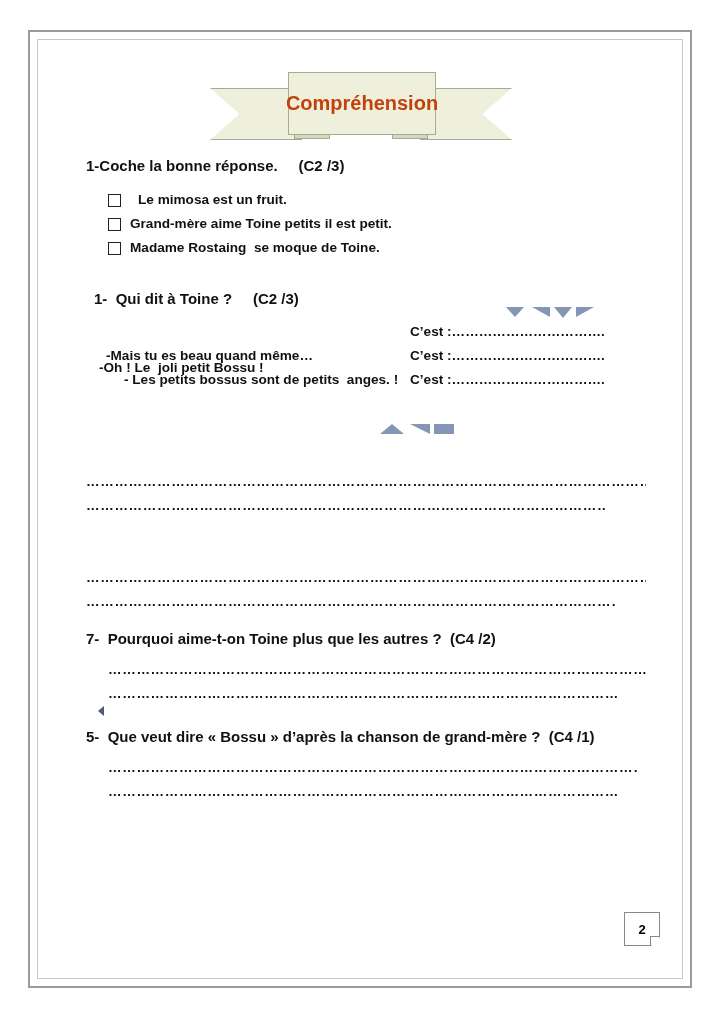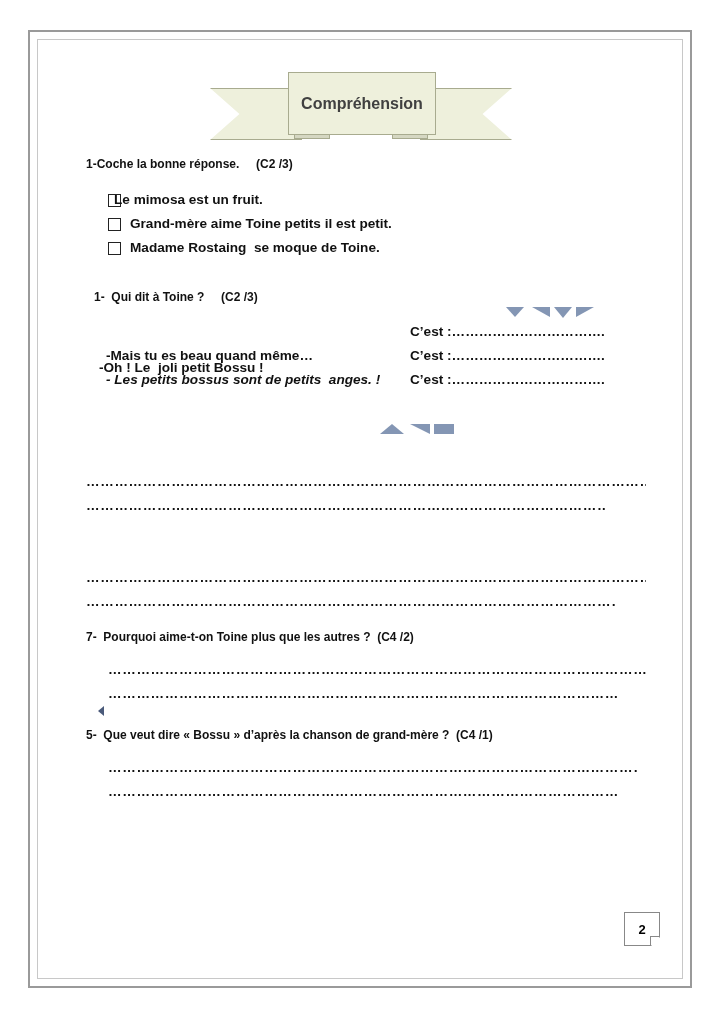--- a/index.html
+++ b/index.html
@@ -82,30 +82,30 @@
     top: 0;
     width: 146px;
     height: 61px;
     background: #eef0dc;
     border: 1px solid #a8ab8f;
     display: flex;
     align-items: center;
     justify-content: center;
   }
   .banner-center span {
-    font-size: 16px;
-    font-weight: bold;
-    color: #404040;
+    font-size: 20px;
+    font-weight: bold;
+    color: #c2410c;
     text-align: center;
   }
 
   
   .q {
     position: absolute;
-    font-size: 12px;
+    font-size: 15px;
     font-weight: bold;
     color: #111111;
     white-space: pre;
   }
   .plain {
     position: absolute;
     font-size: 13.6px;
     font-weight: bold;
     color: #111111;
     white-space: pre;
@@ -182,21 +182,21 @@
       <div class="banner-shadowtab l"></div>
       <div class="banner-shadowtab r"></div>
       <div class="banner-center">
         <span>Compréhension</span>
       </div>
     </div>
 
     <div class="q" style="left:56px; top:125px;">1-Coche la bonne réponse.     (C2 /3)</div>
 
     <div class="checkbox" style="left:78px; top:162px;"></div>
-    <div class="plain" style="left:84px; top:160px;">Le mimosa est un fruit.</div>
+    <div class="plain" style="left:108px; top:160px;">Le mimosa est un fruit.</div>
 
     <div class="checkbox" style="left:78px; top:186px;"></div>
     <div class="plain" style="left:100px; top:184px;">Grand-mère aime Toine petits il est petit.</div>
 
     <div class="checkbox" style="left:78px; top:210px;"></div>
     <div class="plain" style="left:100px; top:208px;">Madame Rostaing  se moque de Toine.</div>
 
     <div class="q" style="left:64px; top:258px;">1-  Qui dit à Toine ?     (C2 /3)</div>
 
     <div class="deco" style="left:472px; top:272px;">
@@ -207,21 +207,21 @@
         <polygon points="74,3 92,3 74,13" fill="#8496b4"></polygon>
       </svg>
     </div>
 
     <div class="plain" style="left:69px; top:292px;margin-top:36px;">-Oh ! Le  joli petit Bossu !</div>
     <div class="plain" style="left:380px; top:292px;">C’est :…………………………….</div>
 
     <div class="plain" style="left:76px; top:316px;">-Mais tu es beau quand même…</div>
     <div class="plain" style="left:380px; top:316px;">C’est :…………………………….</div>
 
-    <div class="plain" style="left:76px; top:340px;font-style:italic;">- Les petits bossus sont de petits  anges. !</div>
+    <div class="plain" style="left:94px; top:340px;">- Les petits bossus sont de petits  anges. !</div>
     <div class="plain" style="left:380px; top:340px;">C’est :…………………………….</div>
 
     <div class="deco" style="left:348px; top:390px;">
       <svg width="90" height="20" viewBox="0 0 90 20">
         <polygon points="2,12 14,2 26,12" fill="#8496b4"></polygon>
         <polygon points="32,2 52,2 52,12" fill="#8496b4"></polygon>
         <polygon points="56,2 76,2 76,12 56,12" fill="#8496b4"></polygon>
       </svg>
     </div>
 

